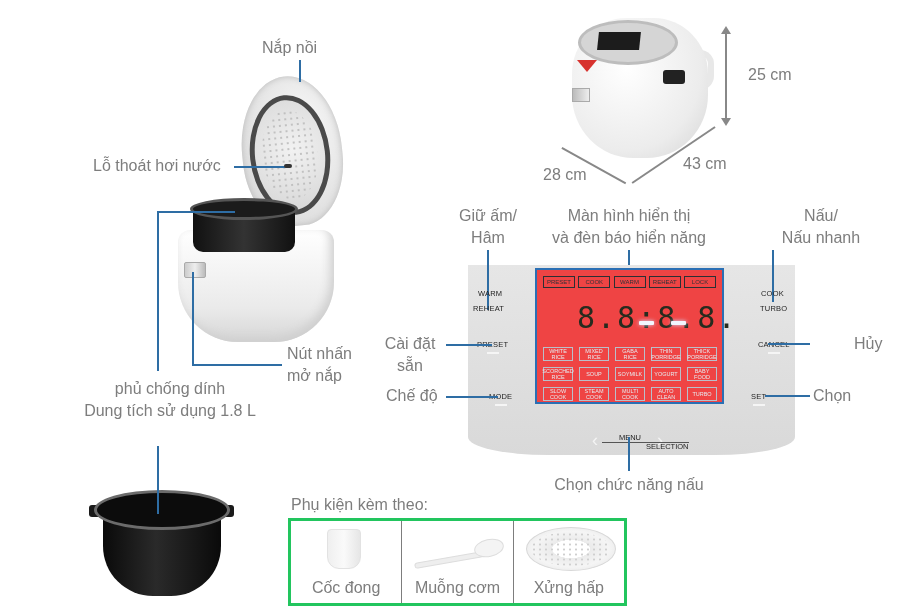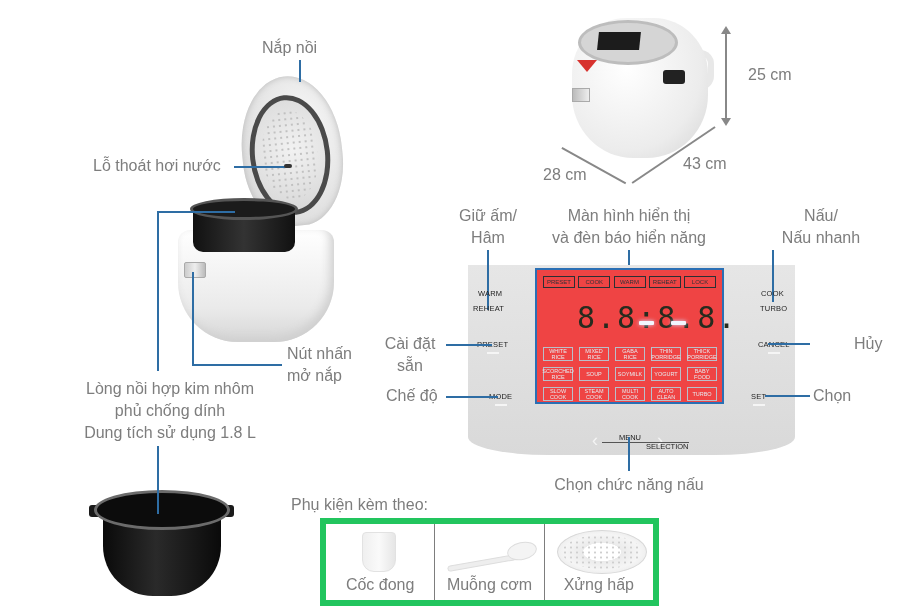--- a/index.html
+++ b/index.html
@@ -42,21 +42,21 @@
   .display { position:absolute; left:535px; top:268px; width:189px; height:136px; background: #ef4444; border:2px solid #2a6fb4; }
   .disp-head { position:absolute; left:6px; top:6px; right:6px; height:14px; display:flex; justify-content:space-between; }
   .disp-head span { width:32px; height:12px; border:1px solid #2c2f34; color:#2f3338; font-size:6px; text-align:center; line-height:11px; }
   .digits { position:absolute; left:40px; top:30px; font-family:"DejaVu Sans Mono", monospace; font-size:30px; color:#262b1e; letter-spacing:2px; }
   .bar1 { position:absolute; left:102px; top:51px; width:15px; height:4px; background:#f2f6ff; box-shadow:0 0 4px #cfe0ff; border-radius:1px;}
   .bar2 { position:absolute; left:134px; top:51px; width:15px; height:4px; background:#f2f6ff; box-shadow:0 0 4px #cfe0ff; border-radius:1px;}
   .grid { position:absolute; left:6px; top:77px; width:175px; display:grid; grid-template-columns: repeat(5, 30px); column-gap:6px; row-gap:6px; }
   .menu-btn { height:14px; border:1px solid #b9bfca; color:#e6e9ee; font-size:5.5px; line-height:6px; text-align:center; display:flex; align-items:center; justify-content:center; padding:0 1px; }
 
   
-  .acc-box { position:absolute; left:288px; top:518px; width:339px; height:88px; display:flex; border:6px solid #22c55e;margin-left:32px; }
+  .acc-box { position:absolute; left:288px; top:518px; width:339px; height:88px; display:flex; border:3px solid #22c55e; }
   .acc-cell { flex:1; position:relative; border-right:1px solid #7d7d7d; }
   .acc-cell:last-child { border-right:none; }
   .acc-label { position:absolute; left:0; right:0; bottom:6px; text-align:center; font-size:16px; color:#7d7d7d; font-weight:300; }
   .cup { position:absolute; left:36px; top:8px; width:34px; height:40px; background: linear-gradient(90deg,#efefef,#fafafa 50%,#e6e6e6); border-radius: 4px 4px 12px 12px; border:1px solid #e2e2e2; }
   .spoon-handle { position:absolute; left:12px; top:36px; width:70px; height:6px; background:#eee; border:1px solid #ddd; transform: rotate(-10deg); border-radius:3px; }
   .spoon-head { position:absolute; left:72px; top:18px; width:30px; height:18px; background:#f4f4f4; border:1px solid #ddd; border-radius:50%; transform: rotate(-12deg); }
   .steamer { position:absolute; left:12px; top:6px; width:90px; height:44px; border-radius:50%; background: radial-gradient(#ffffff 30%, #ebebeb 31%, #f5f5f5 60%, #e0e0e0); background-color:#f2f2f2; border:1px solid #d8d8d8; }
   .steamer::after { content:""; position:absolute; inset:4px; border-radius:50%; background-image: radial-gradient(#cfcfcf 1px, transparent 1.5px); background-size:6px 5px; }
 </style>
 </head>
@@ -83,21 +83,20 @@
 <div class="line-v" style="left:157px; top:211px; height:160px;"></div>
 
 <div class="line-v" style="left:192px; top:272px; height:93px;"></div>
 <div class="line-h" style="left:192px; top:364px; width:90px;"></div>
 <div class="label" style="left:287px; top:343px; text-align:left;">
   <div>Nút nhấn</div>
   <div>mở nắp</div>
 </div>
 
 <div class="label" style="left:60px; top:378px; width:220px;">
-  <div>Lòng nồi hợp kim nhôm</div>
   <div>phủ chống dính</div>
   <div>Dung tích sử dụng 1.8 L</div>
 </div>
 <div class="line-v" style="left:157px; top:446px; height:68px;"></div>
 
 <div>
   <div class="pot-handle-l"></div>
   <div class="pot-handle-r"></div>
   <div class="pot-body"></div>
   <div class="pot-rim"></div>

